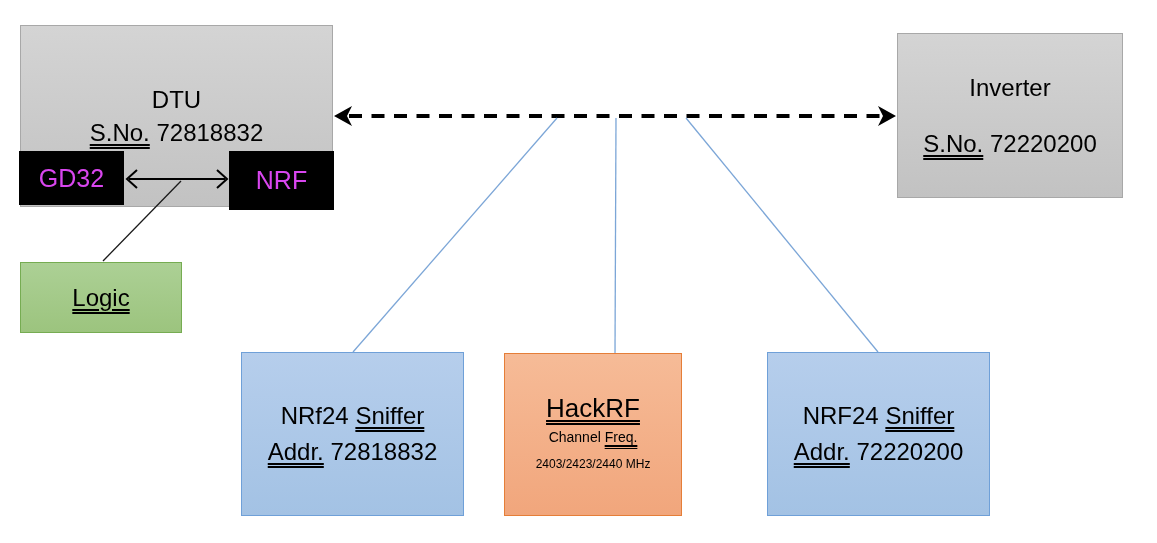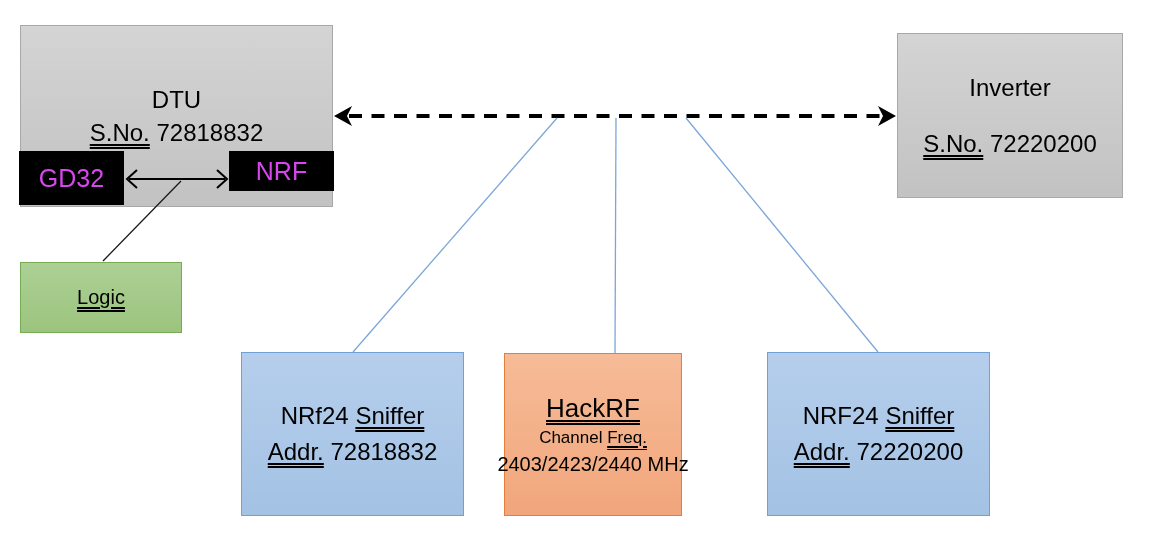--- a/index.html
+++ b/index.html
@@ -20,36 +20,36 @@
     font-size:24px; line-height:33px;
   }
   
   .chip {
     background:#000; color:#d946ef; font-size:25px;
   }
   
   .green-box {
     background:linear-gradient(#ACD095,#9CC47E);
     border:1.5px solid #76AC52;
-    font-size:20px;
+    font-size:24px;
   }
   
   .blue-box {
     background:linear-gradient(#B6CEEC,#A3C2E4);
     border:1.5px solid #6FA0D8;
     font-size:24px; line-height:36px;
   }
   
   .orange-box {
     background:linear-gradient(#F6BB97,#F1A67C);
     border:1.5px solid #E57E38;
   }
   .orange-box .t1 { font-size:26px; line-height:34px; }
-  .orange-box .t2 { font-size:17px; line-height:25px; }
-  .orange-box .t3 { font-size:20px; line-height:28px; }
+  .orange-box .t2 { font-size:14px; line-height:25px; }
+  .orange-box .t3 { font-size:12px; line-height:28px; }
   
   .sp {
     text-decoration-line:underline;
     text-decoration-style:wavy;
     text-decoration-color:#E03A2F;
     text-decoration-thickness:1px;
     text-underline-offset:6px;
     text-decoration:underline;
   }
   .sp .u {
@@ -68,21 +68,21 @@
 
   <div class="shape gray-box" style="left:20px; top:25px; width:313px; height:182px;">
     <div class="line"><span>DTU</span></div>
     <div class="line"><span class="sp"><span class="u">S.No.</span></span><span> 72818832</span></div>
   </div>
 
   <div class="shape chip" style="left:19px; top:151px; width:105px; height:54px;">
     <div class="line"><span>GD32</span></div>
   </div>
 
-  <div class="shape chip" style="left:229px; top:151px; width:105px; height:40px;">
+  <div class="shape chip" style="left:229px; top:151px; width:105px; height:59px;">
     <div class="line"><span>NRF</span></div>
   </div>
 
   <div class="shape green-box" style="left:20px; top:262px; width:162px; height:71px;">
     <div class="line"><span class="sp"><span class="u">Logic</span></span></div>
   </div>
 
   <div class="shape gray-box" style="left:897px; top:33px; width:226px; height:165px;gap:23px;">
     <div class="line"><span>Inverter</span></div>
     <div class="line"><span class="sp"><span class="u">S.No.</span></span><span> 72220200</span></div>

